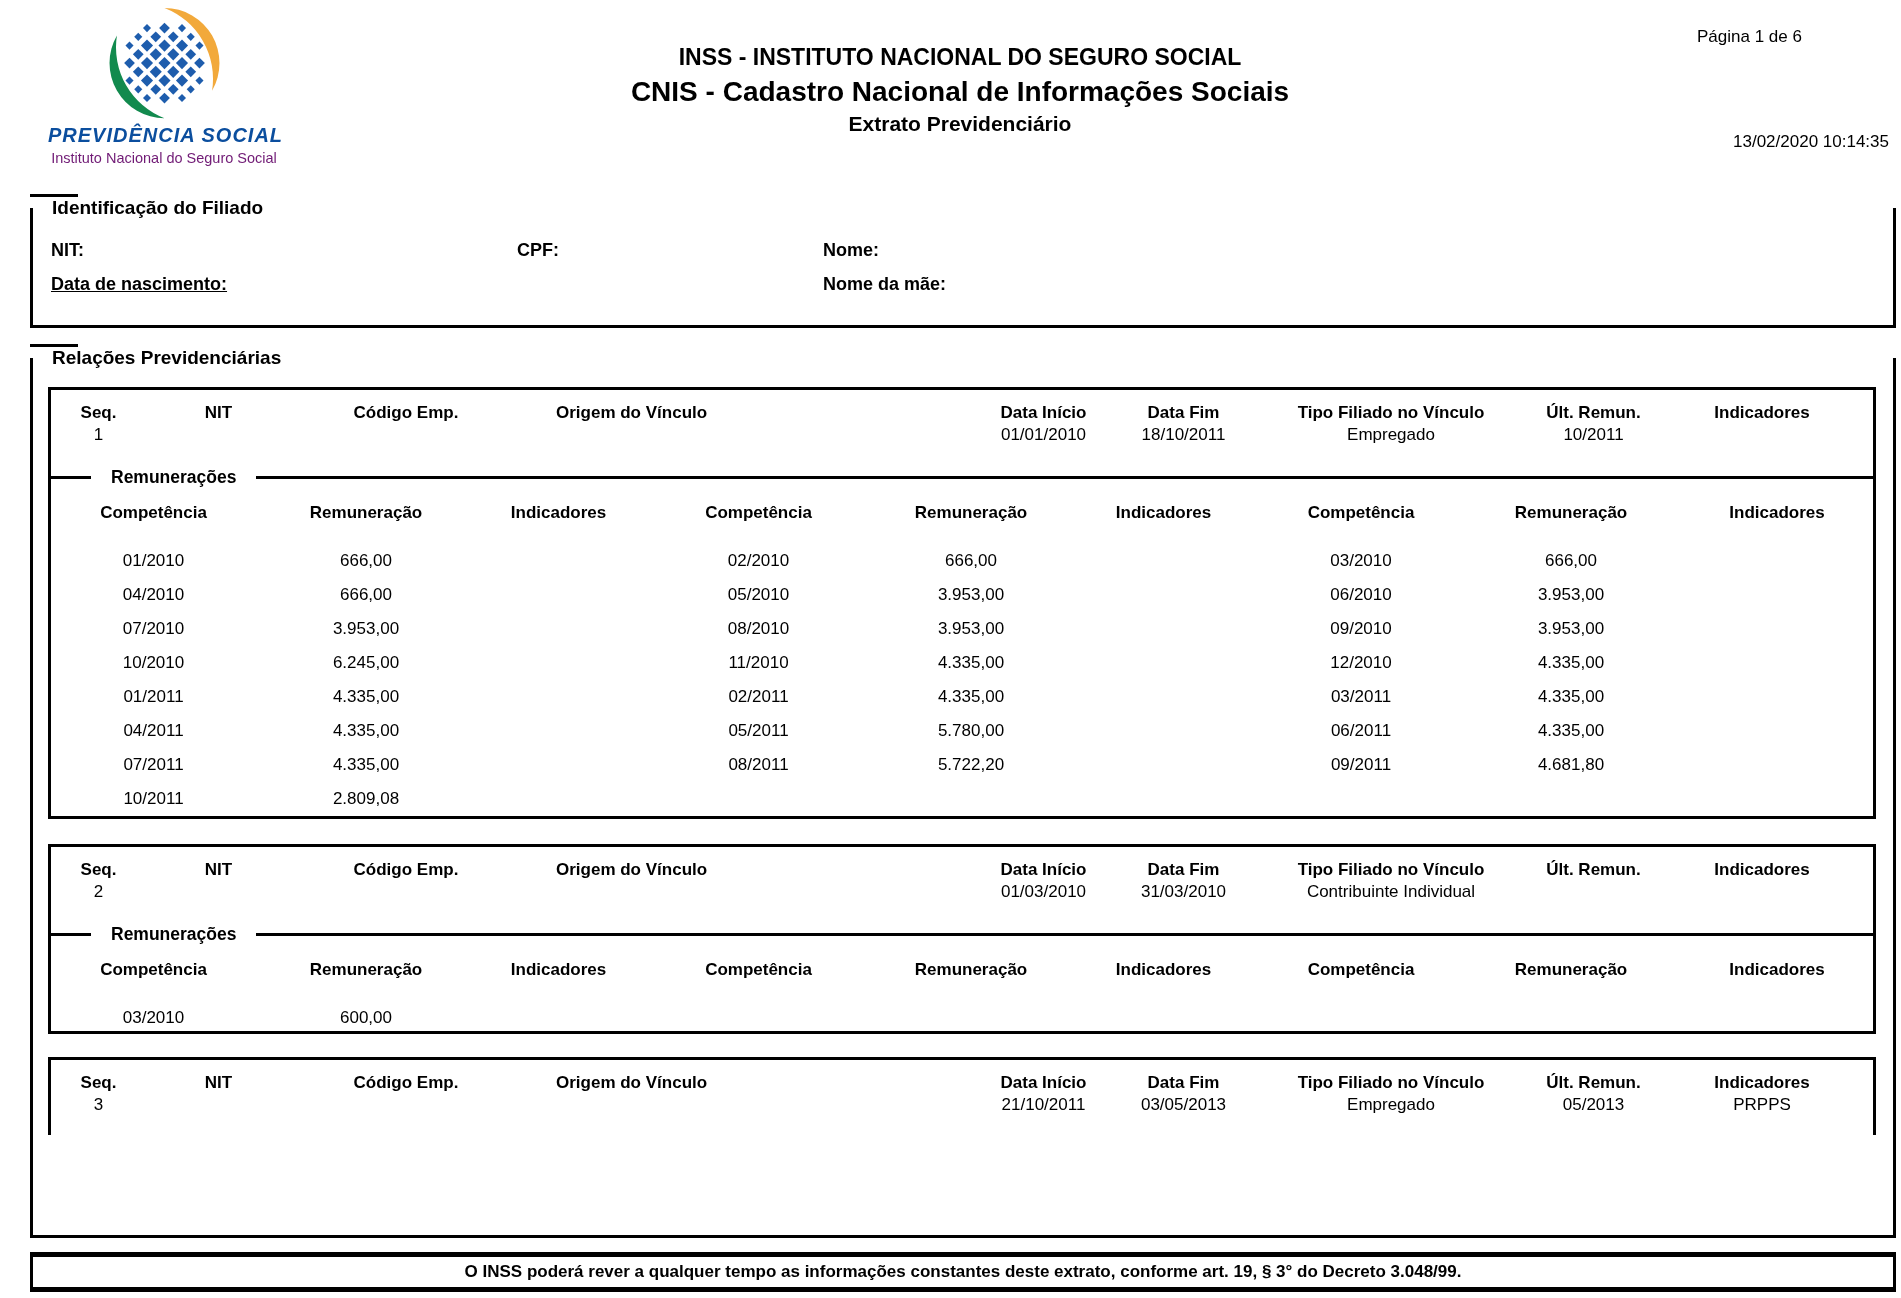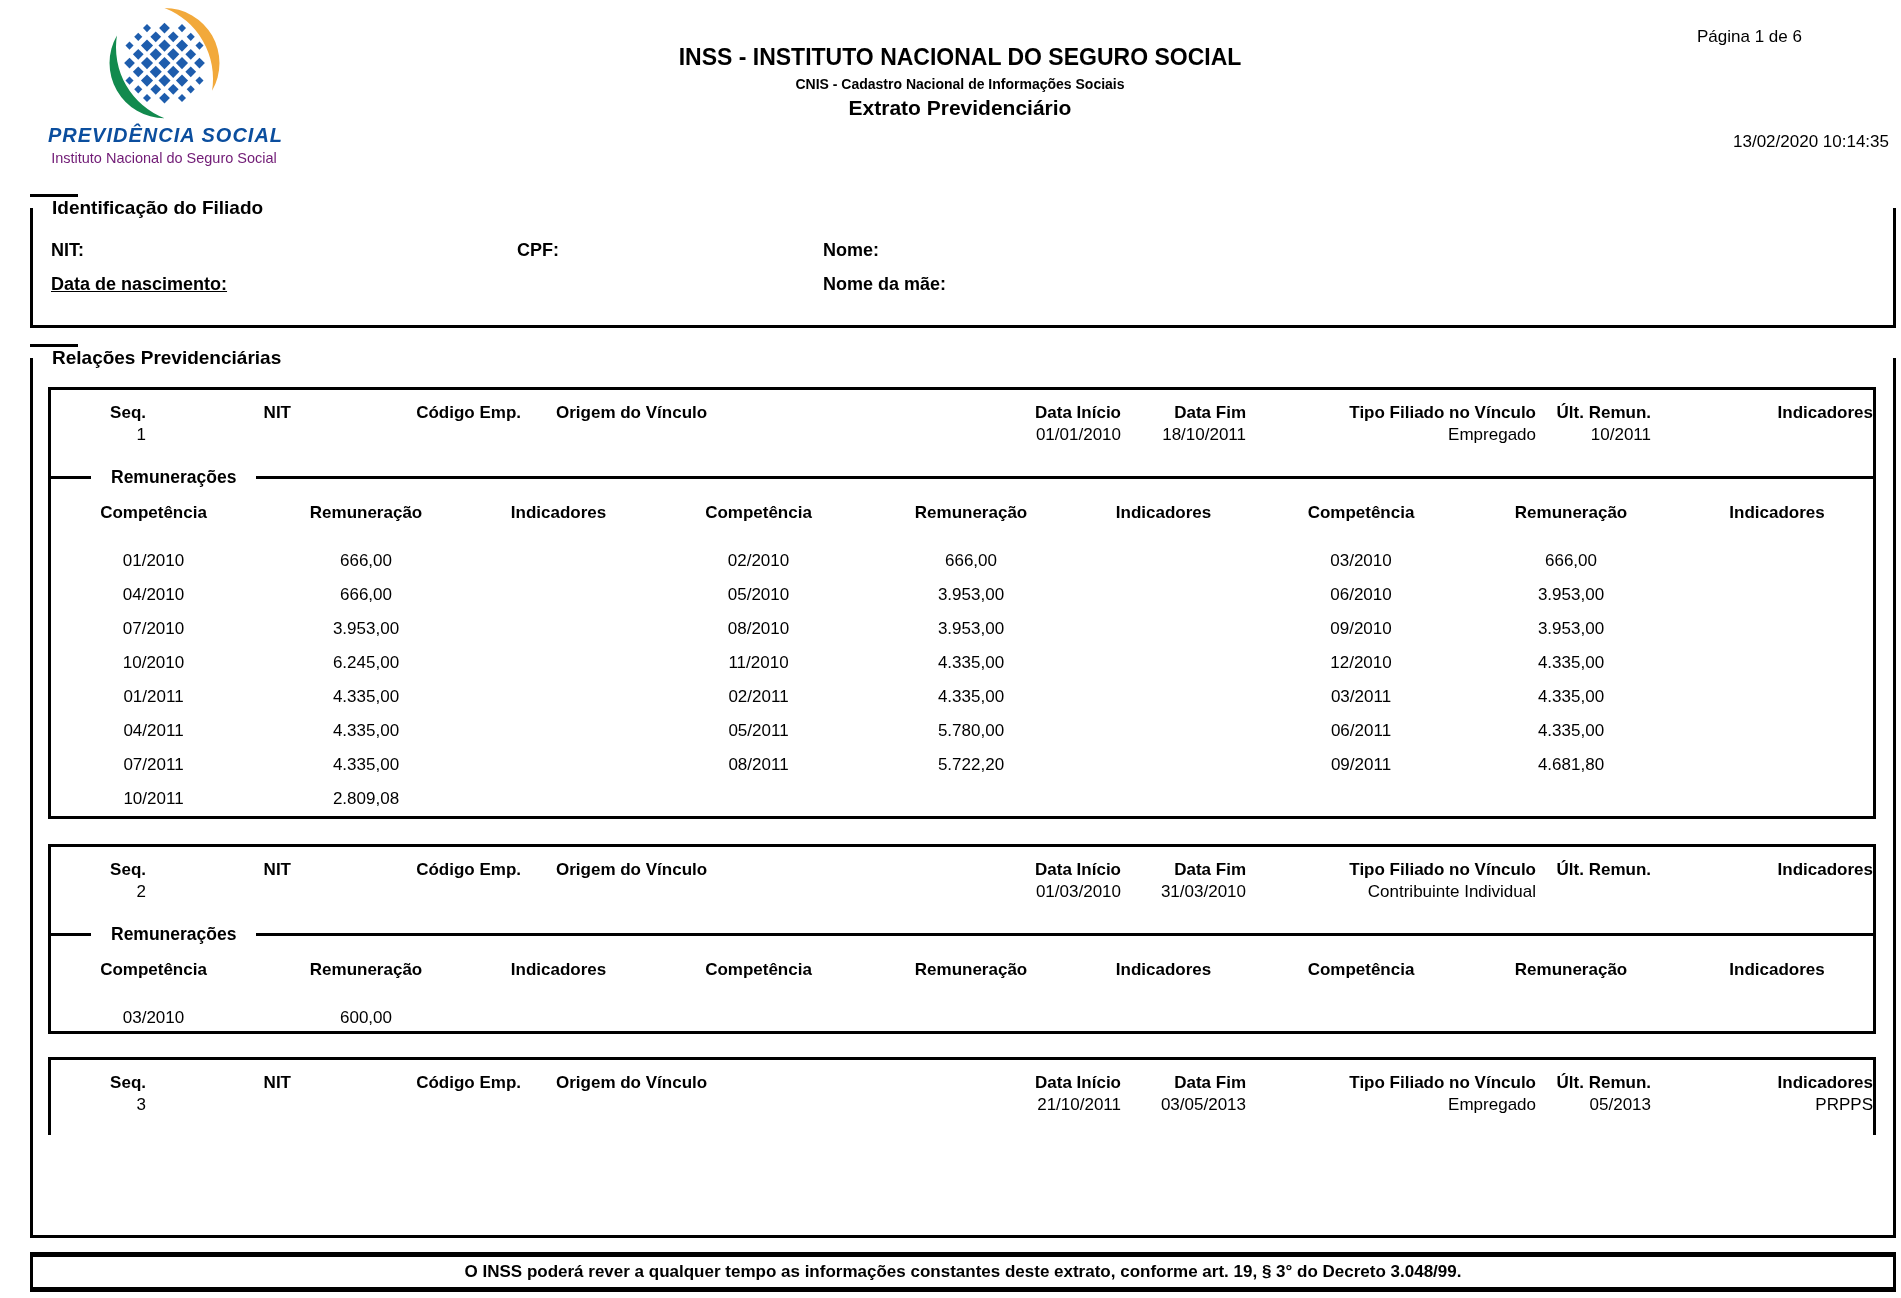--- a/index.html
+++ b/index.html
@@ -10,21 +10,21 @@
   }
 
   
   .logo { position:absolute; left:48px; top:6px; width:232px; text-align:center; }
   .logo svg { display:block; margin:0 auto; }
   .brand { color:#0b4e9e; font-weight:bold; font-style:italic; font-size:20px; letter-spacing:1px; white-space:nowrap; }
   .brand-sub { color:#701a75; font-size:14.5px; margin-top:3px; white-space:nowrap; }
 
   .titles { position:absolute; left:430px; top:44px; width:1060px; text-align:center; font-weight:bold; }
   .t1 { font-size:23px; margin-bottom:5px; }
-  .t2 { font-size:14px; margin-bottom:4px; }
+  .t2 { font-size:28px; margin-bottom:4px; }
   .t3 { font-size:21px; }
 
   .page-ind  { position:absolute; left:1697px; top:27px;  font-size:17px; }
   .timestamp { position:absolute; right:12px;  top:132px; font-size:17px; }
 
   
   .fieldset { position:absolute; border:3px solid #000; border-top:none; }
   .legend-row { position:absolute; left:-3px; right:-3px; top:-14px; height:28px; display:flex; align-items:flex-start;flex-direction:column; }
   .seg { height:3px; background:#000; }
   .seg1 { width:48px; }
@@ -42,21 +42,21 @@
 
   .relations { left:30px; top:358px; width:1866px; height:880px; padding:29px 14px 0 15px; }
 
   
   .seqbox { border:3px solid #000; width:1828px; }
   .seqbox1 { height:432px; }
   .seqbox2 { height:190px; margin-top:25px; }
   .seqbox3 { height:78px;  margin-top:23px; border-bottom:none; }
 
   .vrow { display:grid; grid-template-columns:95px 145px 230px 400px 45px 155px 125px 290px 115px 1fr; }
-  .vrow > div { text-align:right; font-size:17px; line-height:22px; white-space:nowrap; }
+  .vrow > div { text-align:center; font-size:17px; line-height:22px; white-space:nowrap; }
   .vhead { margin-top:12px; font-weight:bold; }
   .origem-cell { text-align:left !important; padding-left:35px; }
 
   .rem-legend { display:flex; align-items:center; height:22px; margin-top:20px; }
   .rem-legend .seg1 { width:40px; }
   .rem-title { font-weight:bold; font-size:17.5px; padding:0 20px; white-space:nowrap; }
 
   .rrow { display:grid; grid-template-columns:205px 220px 165px 235px 190px 195px 200px 220px 1fr; font-size:17px; }
   .rrow > div { text-align:center; white-space:nowrap; }
   .rhead { margin-top:14px; font-weight:bold; line-height:22px; }

